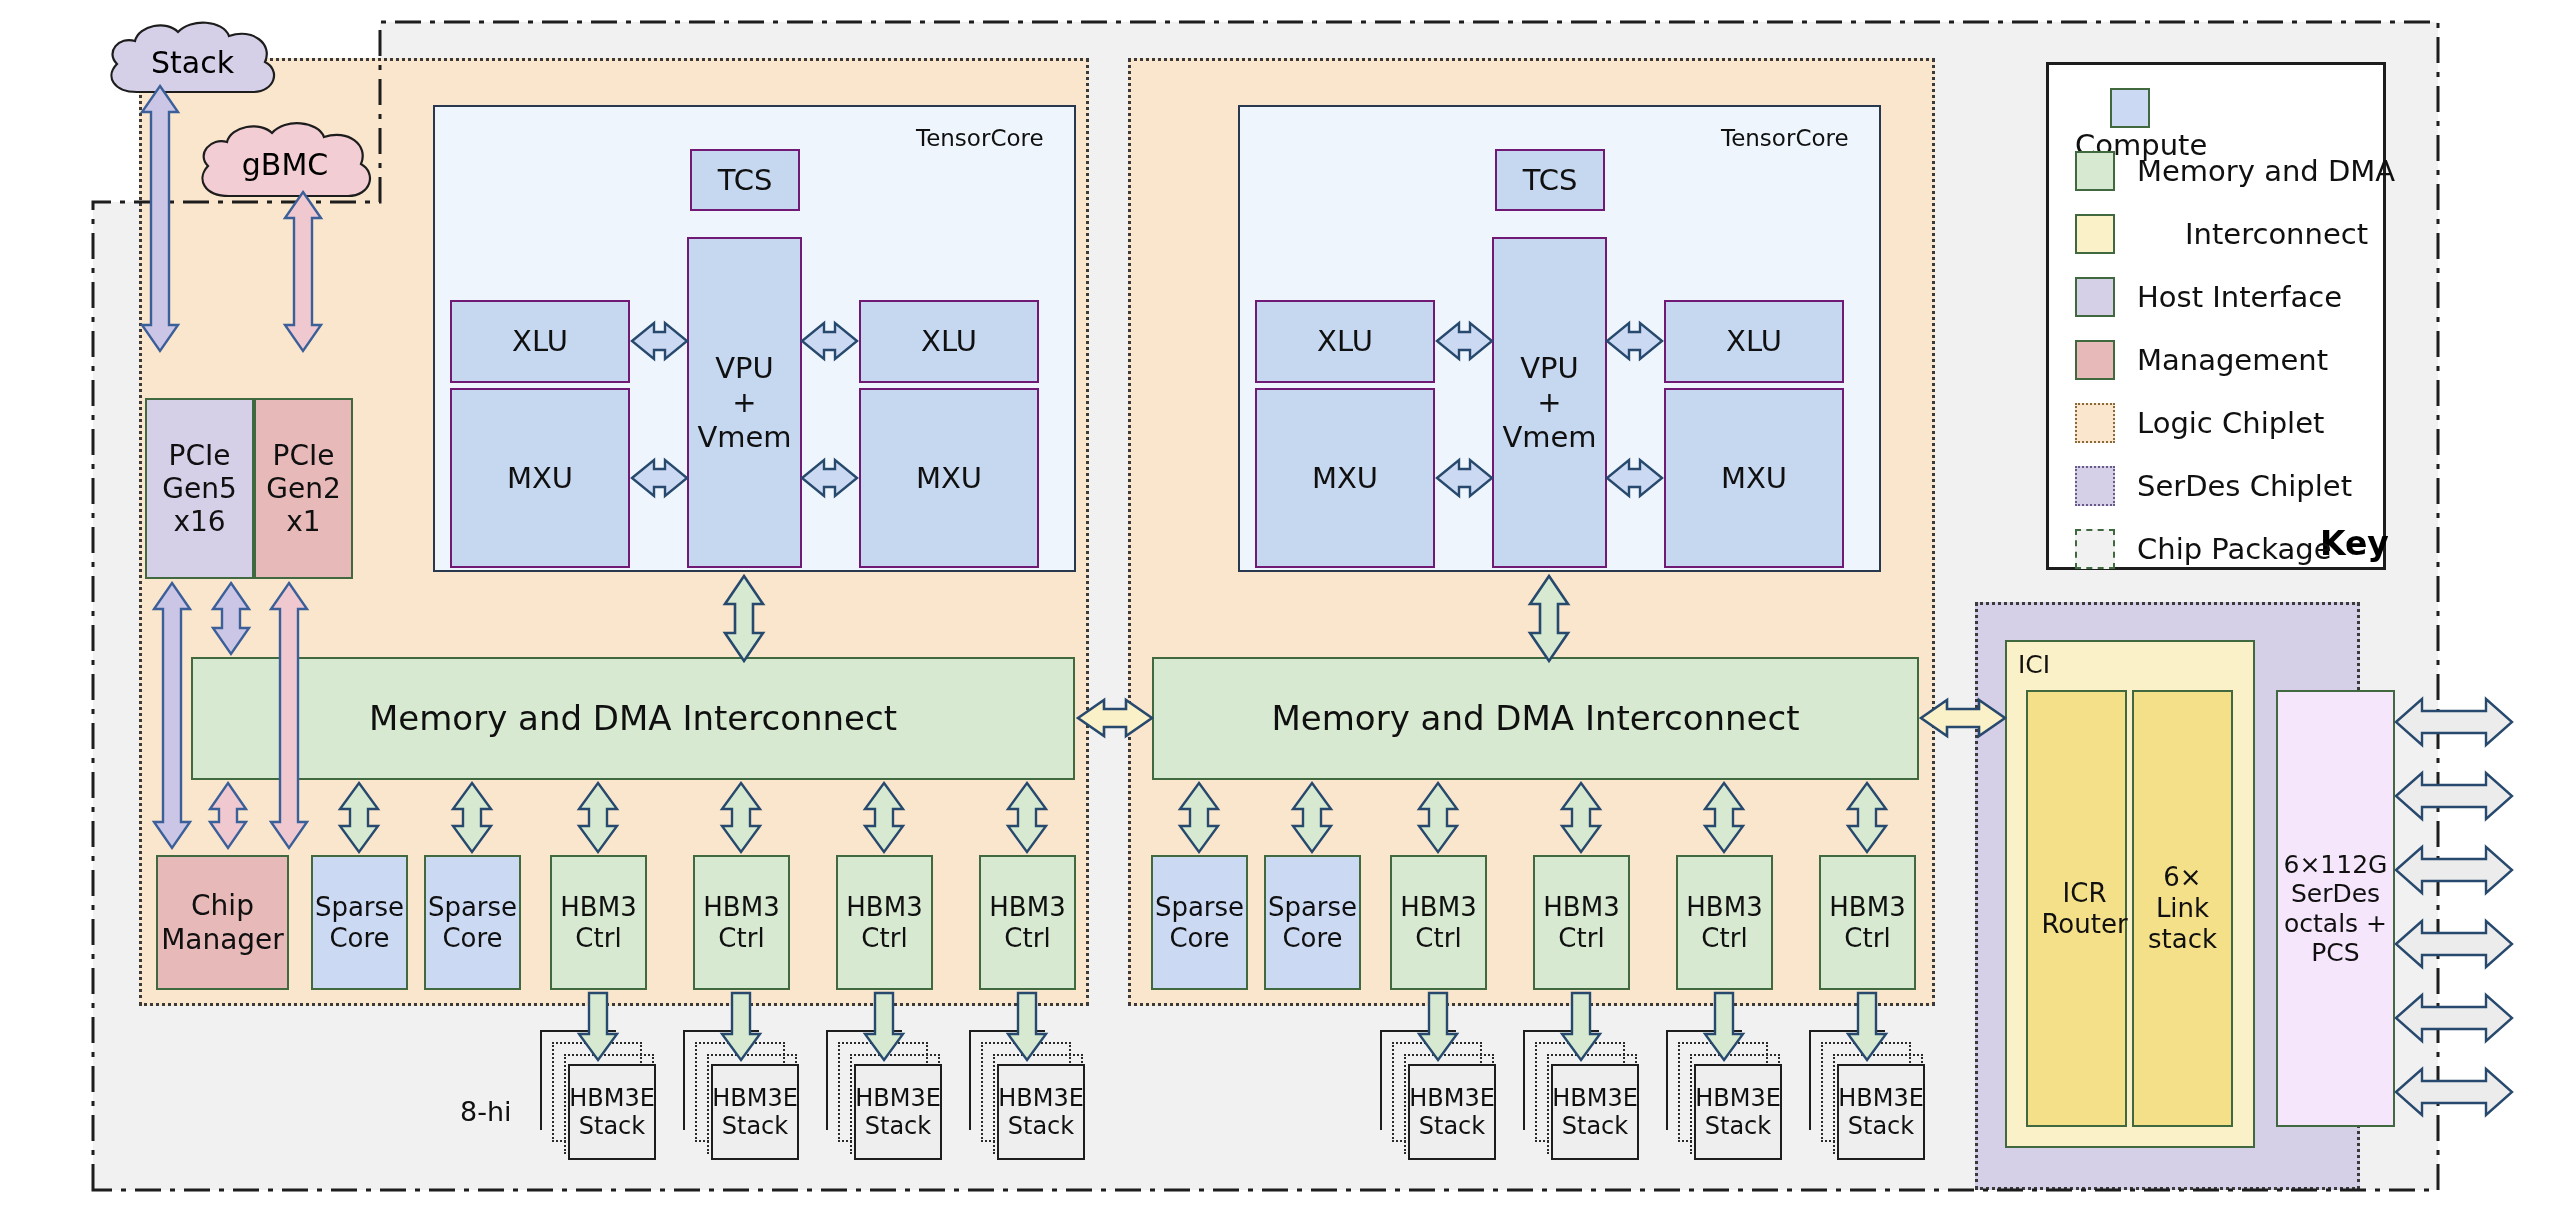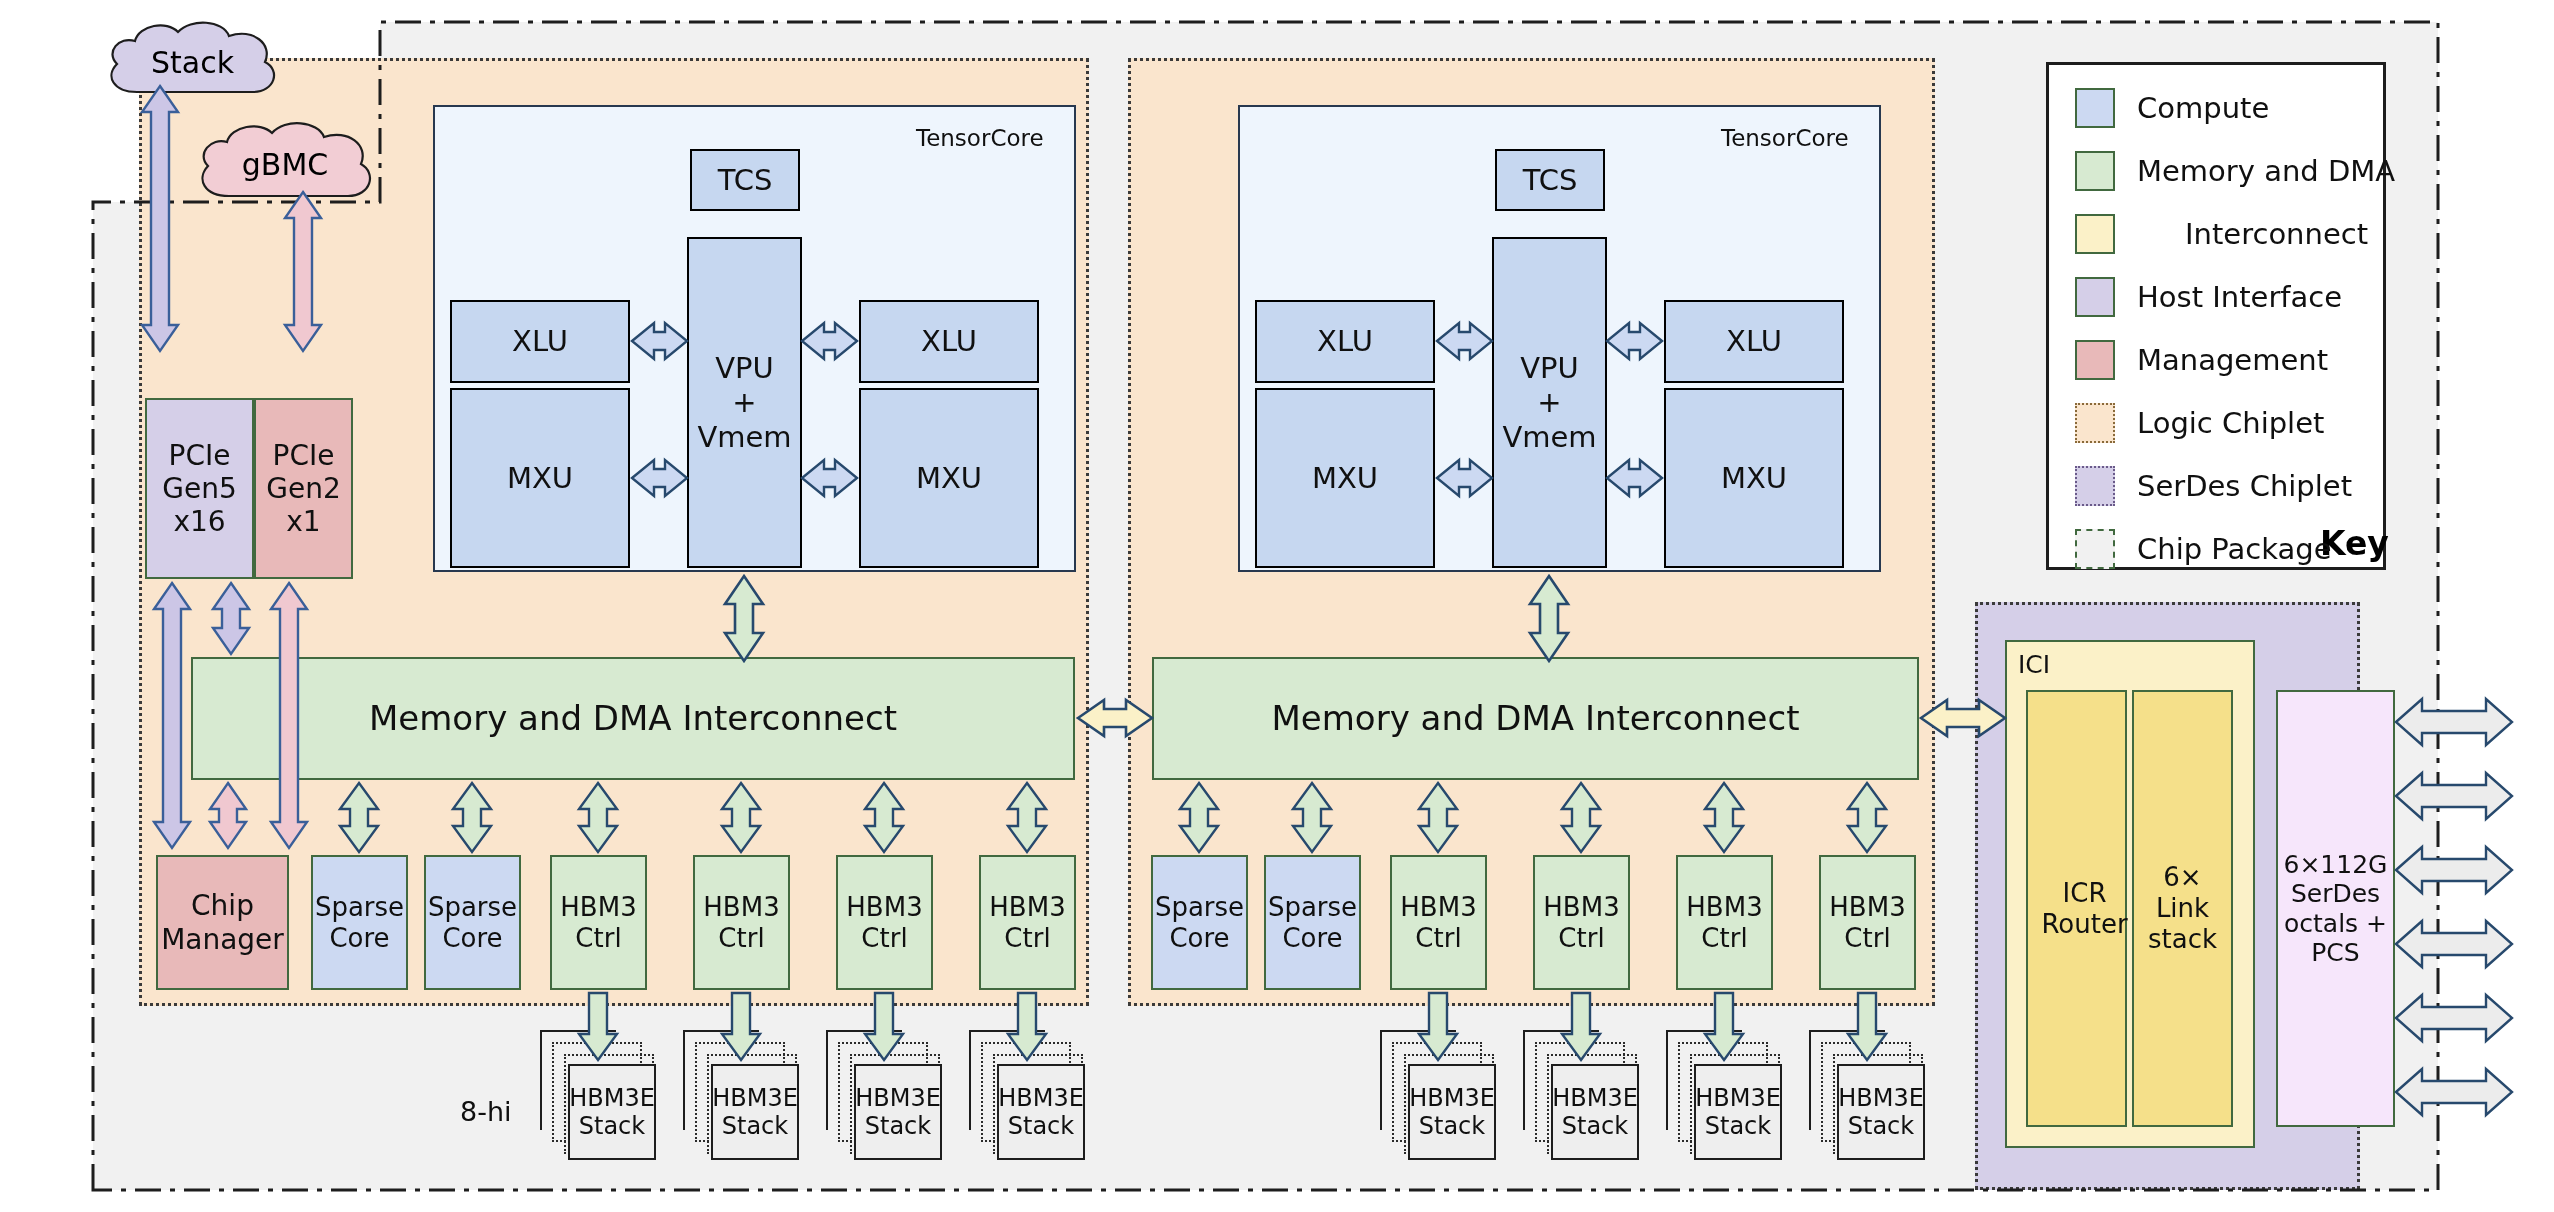--- a/index.html
+++ b/index.html
@@ -13,21 +13,21 @@
 
   
   .pkg{position:absolute;box-sizing:border-box;background:#f1f1f1;}
   .chiplet-logic{position:absolute;box-sizing:border-box;background:#fae5cd;
        border:3px dotted #3a3a3a;}
   .chiplet-serdes{position:absolute;box-sizing:border-box;background:#d5cfe8;
        border:3px dotted #3a3a3a;}
 
   
   .compute{background:#ccd9f2;border:2px solid #41693f;}
-  .compute-b{background:#c6d7f0;border:2px solid #000000;}
+  .compute-b{background:#c6d7f0;border:2px solid #701a75;}
   .memory{background:#d7ead1;border:2px solid #41693f;}
   .interconnect{background:#fbf1c8;border:2px solid #41693f;}
   .interconnect2{background:#f5e08a;border:2px solid #41693f;}
   .hostif{background:#d5cfe8;border:2px solid #41693f;}
   .mgmt{background:#e8b9b9;border:2px solid #41693f;}
   .serdesblk{background:#f6e6fb;border:2px solid #41693f;}
   .tcore{background:#eef5fd;border:2px solid #27384f;}
   .stackbox{background:#eeeeee;border:2px solid #1d1d1d;}
   .stackghost{position:absolute;box-sizing:border-box;border:2px dotted #2a2a2a;background:transparent;}
   .bracket{position:absolute;box-sizing:border-box;border-top:2px solid #1d1d1d;
@@ -294,21 +294,21 @@
     <svg width="200" height="92" viewBox="0 0 200 92">
       <path d="M44,78 C19,78 11,61 23,48 C11,36 26,19 42,24 C46,8 75,3 87,15
                C100,0 133,3 139,19 C163,11 184,27 176,46 C192,55 186,78 163,78 Z" fill="#f2cdd4" stroke="#1d1d1d" stroke-width="2.2"></path>
     </svg>
     <div class="ctext" style="top:29px;font-size:30px;">gBMC</div>
   </div>
 
   <div id="key" style="left:2046px;top:62px;width:340px;height:508px;"></div>
   <div id="keyword" style="left:2320px;top:524px;">Key</div>
   <div id="key-items">
-      <div class="keyrow" style="left: 2075px; top: 88px;">
+      <div class="keyrow" style="left: 2075px; top: 88px; flex-direction: column;">
         <div class="keysw" style="background: rgb(204, 217, 242); border: 2px solid rgb(65, 105, 63);"></div>
         <div class="keytxt">Compute</div>
       </div>
       <div class="keyrow" style="left: 2075px; top: 151px;">
         <div class="keysw" style="background: rgb(215, 234, 209); border: 2px solid rgb(65, 105, 63);"></div>
         <div class="keytxt">Memory and DMA</div>
       </div>
       <div class="keyrow" style="left: 2075px; top: 214px; gap: 48px;">
         <div class="keysw" style="background: rgb(251, 241, 200); border: 2px solid rgb(65, 105, 63);"></div>
         <div class="keytxt">Interconnect</div>

